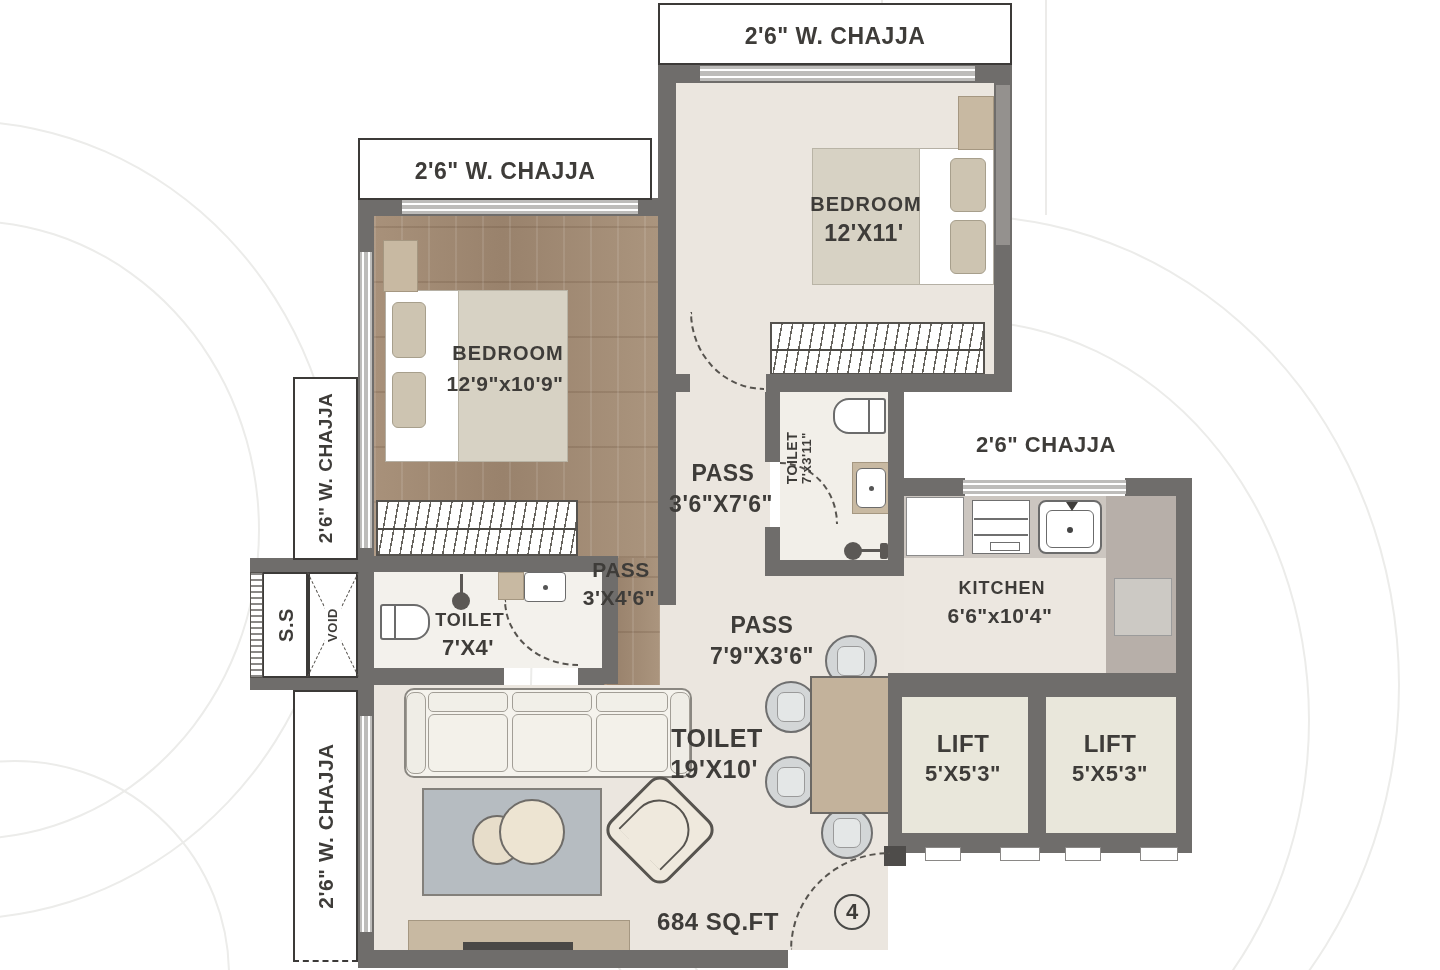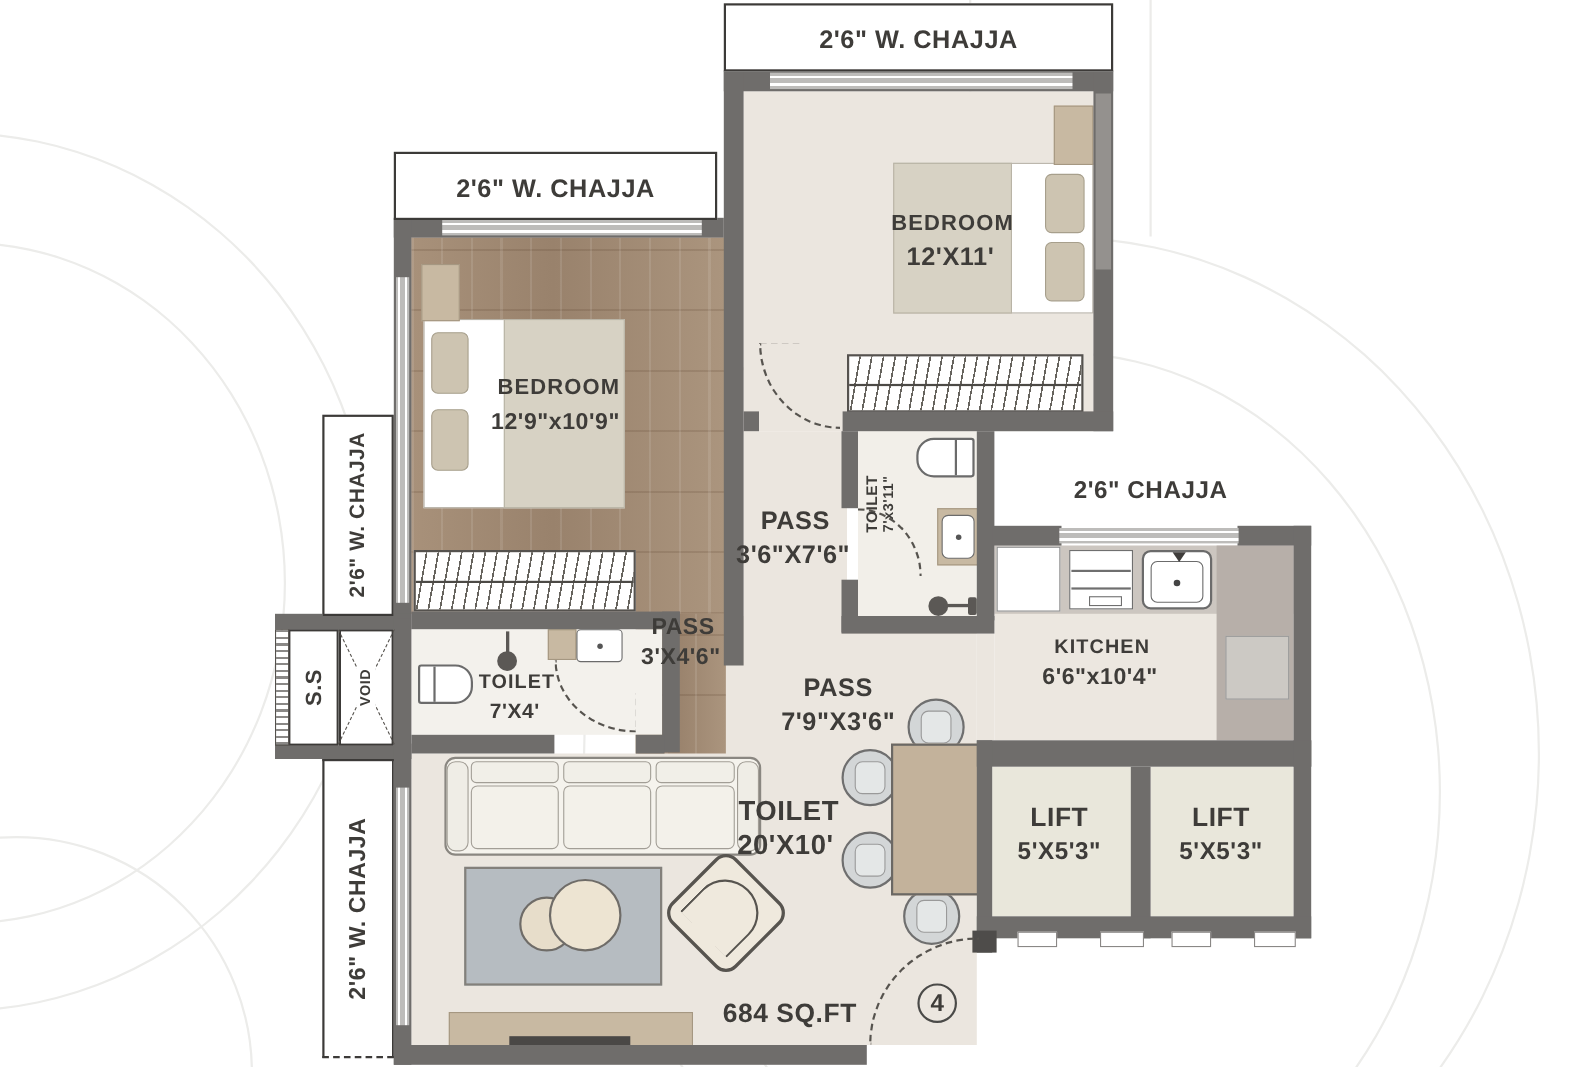--- a/index.html
+++ b/index.html
@@ -237,30 +237,30 @@
 
   <div class="lbl" style="left:621px;top:570px;font-size:21px;">PASS</div>
   <div class="lbl" style="left:619px;top:598px;font-size:21px;">3'X4'6"</div>
 
   <div class="lbl vrot" style="left:800px;top:458px;font-size:14px;z-index:7;">
     <span style="position:static;display:block;text-align:center;">TOILET</span>
     <span style="position:static;display:block;text-align:center;font-size:13px;">7'x3'11"</span>
   </div>
 
   <div class="lbl" style="left:470px;top:620px;font-size:18px;letter-spacing:1px;">TOILET</div>
-  <div class="lbl" style="left:468px;top:648px;font-size:19px;text-align:right;">7'X4'</div>
+  <div class="lbl" style="left:468px;top:648px;font-size:22px;text-align:right;">7'X4'</div>
 
   <div class="lbl" style="left:1002px;top:588px;font-size:18px;letter-spacing:1px;">KITCHEN</div>
   <div class="lbl" style="left:1000px;top:616px;font-size:21px;">6'6"x10'4"</div>
 
   <div class="lbl" style="left:762px;top:625px;font-size:23px;">PASS</div>
   <div class="lbl" style="left:762px;top:656px;font-size:23px;">7'9"X3'6"</div>
 
   <div class="lbl" style="left:717px;top:738px;font-size:25px;">TOILET</div>
-  <div class="lbl" style="left:714px;top:769px;font-size:25px;">20'X10'</div>
+  <div class="lbl" style="left:714px;top:769px;font-size:25px;">19'X10'</div>
 
   <div class="lbl" style="left:963px;top:744px;font-size:24px;">LIFT</div>
   <div class="lbl" style="left:963px;top:774px;font-size:22px;">5'X5'3"</div>
   <div class="lbl" style="left:1110px;top:744px;font-size:24px;">LIFT</div>
   <div class="lbl" style="left:1110px;top:774px;font-size:22px;">5'X5'3"</div>
 
   <div class="lbl" style="left:718px;top:922px;font-size:24px;">684 SQ.FT</div>
   <div style="left:834px;top:894px;width:36px;height:36px;border:2.5px solid #4a4a48;border-radius:50%;z-index:7;display:flex;align-items:center;justify-content:center;background:transparent;">
     <span class="num" style="position:static;font-weight:bold;font-size:22px;color:#3e3c39;">4</span>
   </div>

